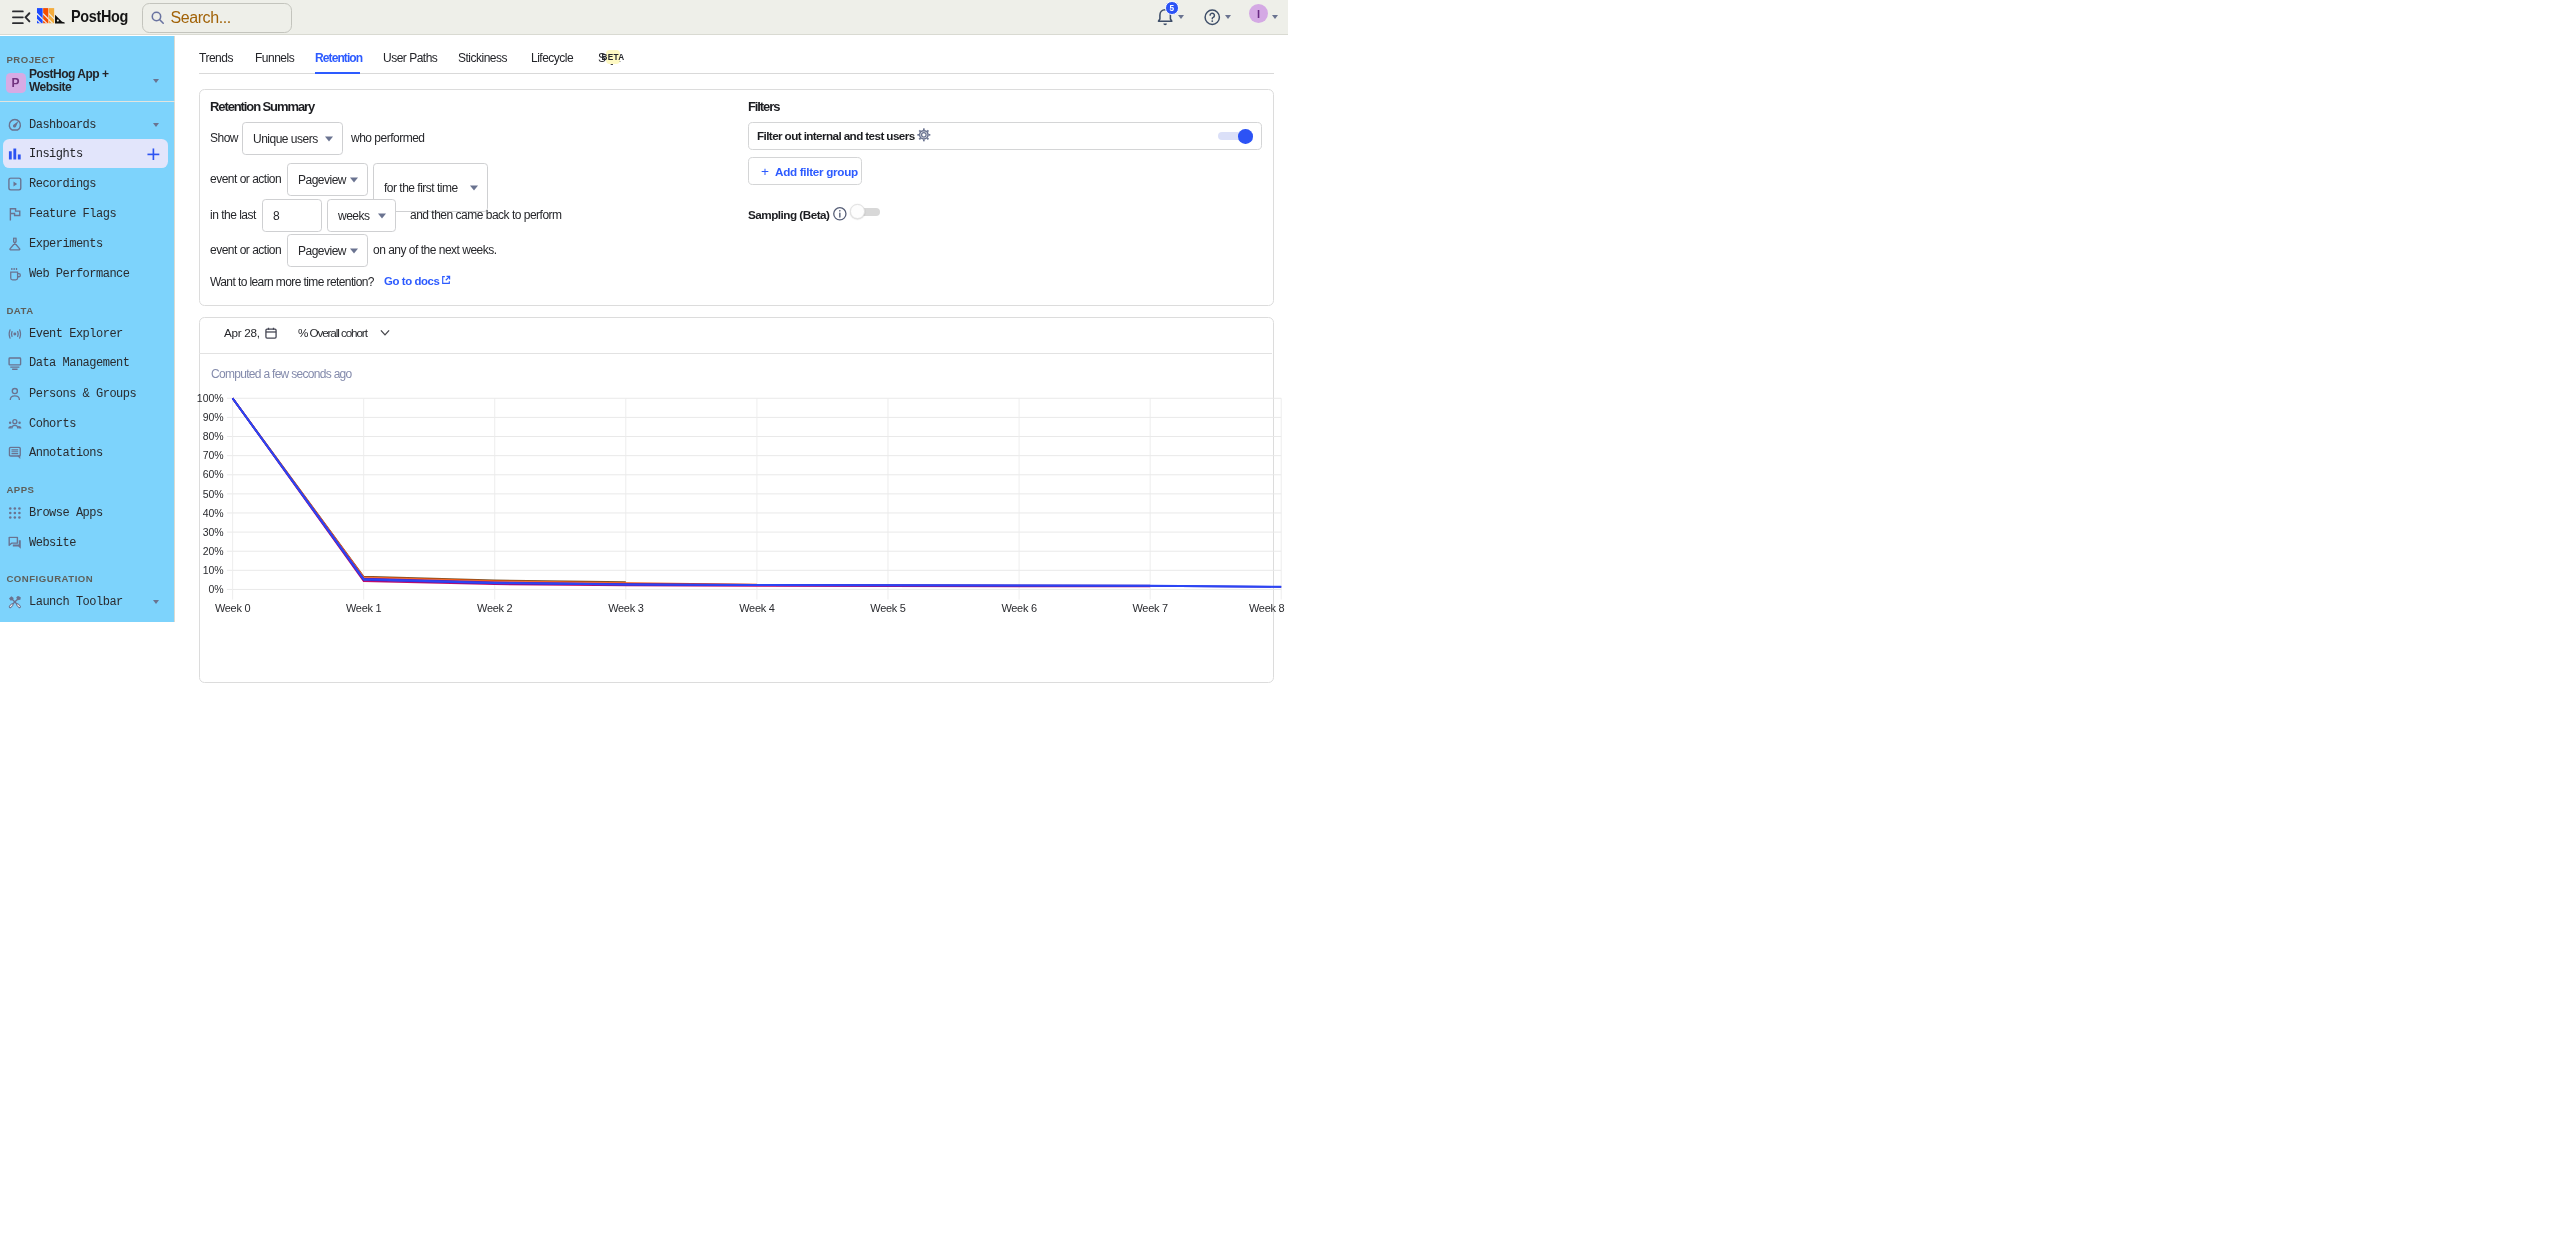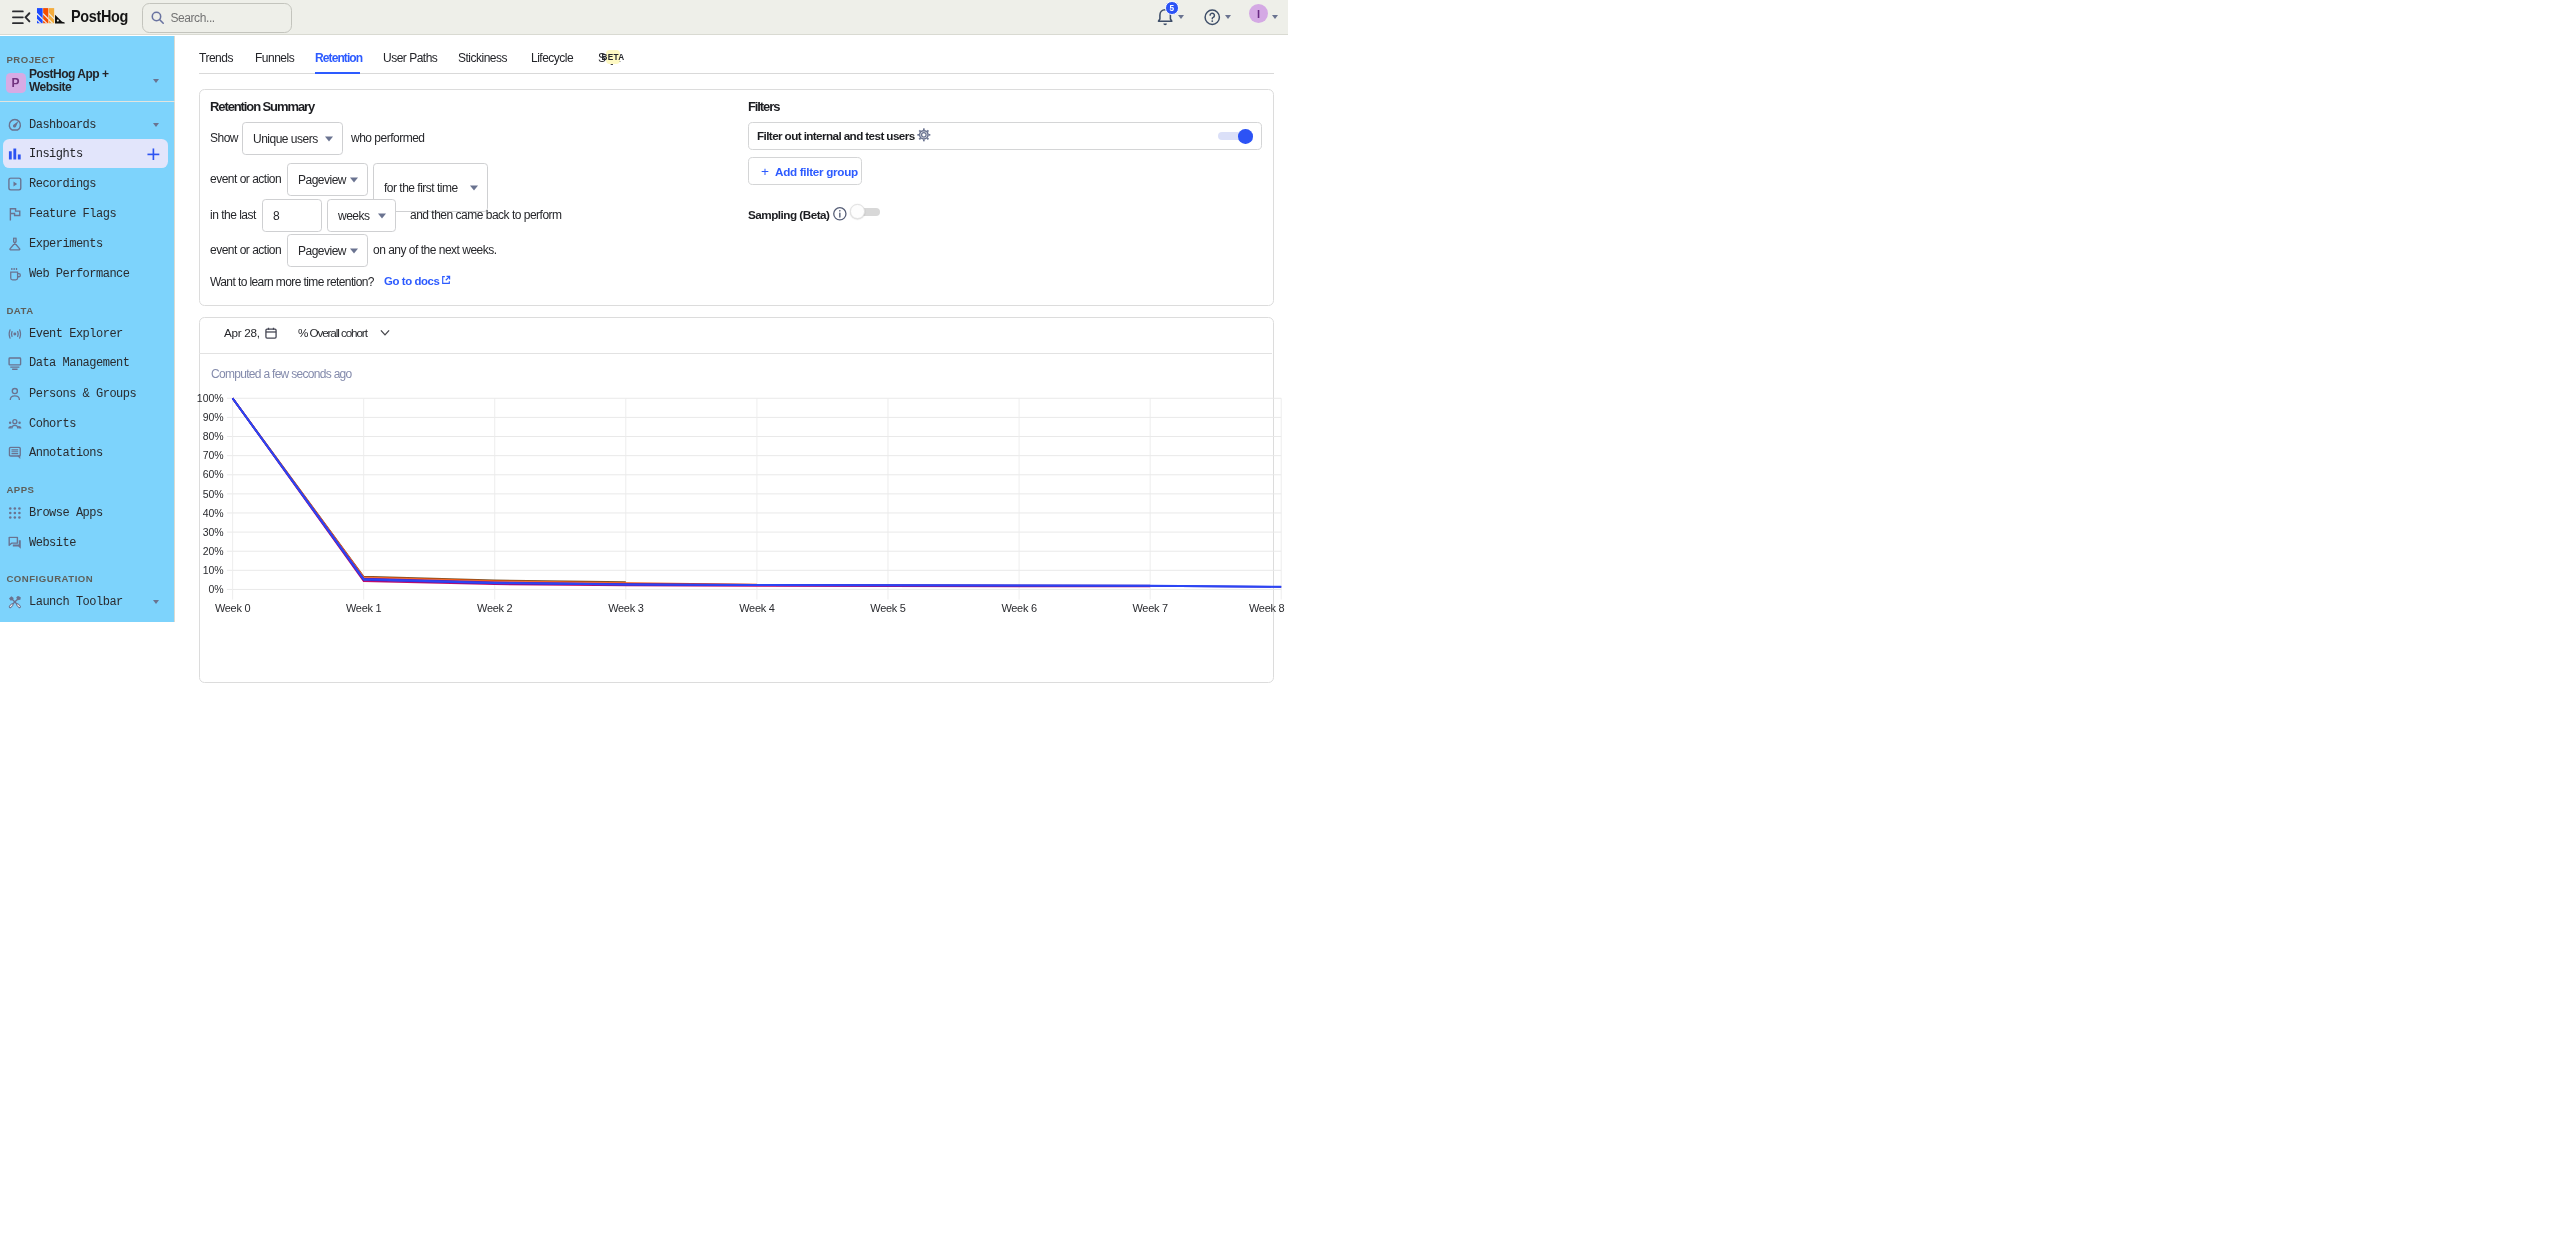--- a/index.html
+++ b/index.html
@@ -4,21 +4,21 @@
 <style>
 * { margin:0; padding:0; box-sizing:border-box; }
 html,body { width:1288px; height:622px; overflow:hidden; background:#fff;
   font-family:"Liberation Sans", sans-serif; color:#232429; }
 .abs { position:absolute; }
 
 #topbar { position:absolute; left:0; top:0; width:1288px; height:35px;
   background:#eeefe9; border-bottom:0.9px solid #d9dad2; }
 #searchbox { position:absolute; left:142px; top:2.7px; width:150px; height:30px;
   border:0.9px solid #c3c4bd; border-radius:7.3px; display:flex; align-items:center; }
-#searchbox .stxt { color:#737373; font-size:12px; letter-spacing:-0.4px; margin-left:5.5px; }
+#searchbox .stxt { color:#a16207; font-size:16px; letter-spacing:-0.4px; margin-left:5.5px; }
 
 #sidebar { position:absolute; left:0; top:36px; width:175px; height:586px;
   background:#7dd3fc; border-right:0.9px solid #d9dad2; }
 .sect { position:absolute; left:6.4px; font-size:9.6px; font-weight:bold;
   letter-spacing:0.5px; color:#5e5f5a; }
 .srow { position:absolute; left:0; width:175px; height:30px;font-family:Liberation Mono, monospace; }
 .srow .ic { position:absolute; left:8.2px; top:50%; transform:translateY(-50%); width:13.7px; height:13.7px; }
 .srow .lbl { position:absolute; left:29px; top:50%; transform:translateY(-50%);
   font-size:12px; letter-spacing:-0.5px; color:#2a2b2f; white-space:nowrap; }
 .caret { width:0; height:0; border-left:3.8px solid transparent; border-right:3.8px solid transparent;

